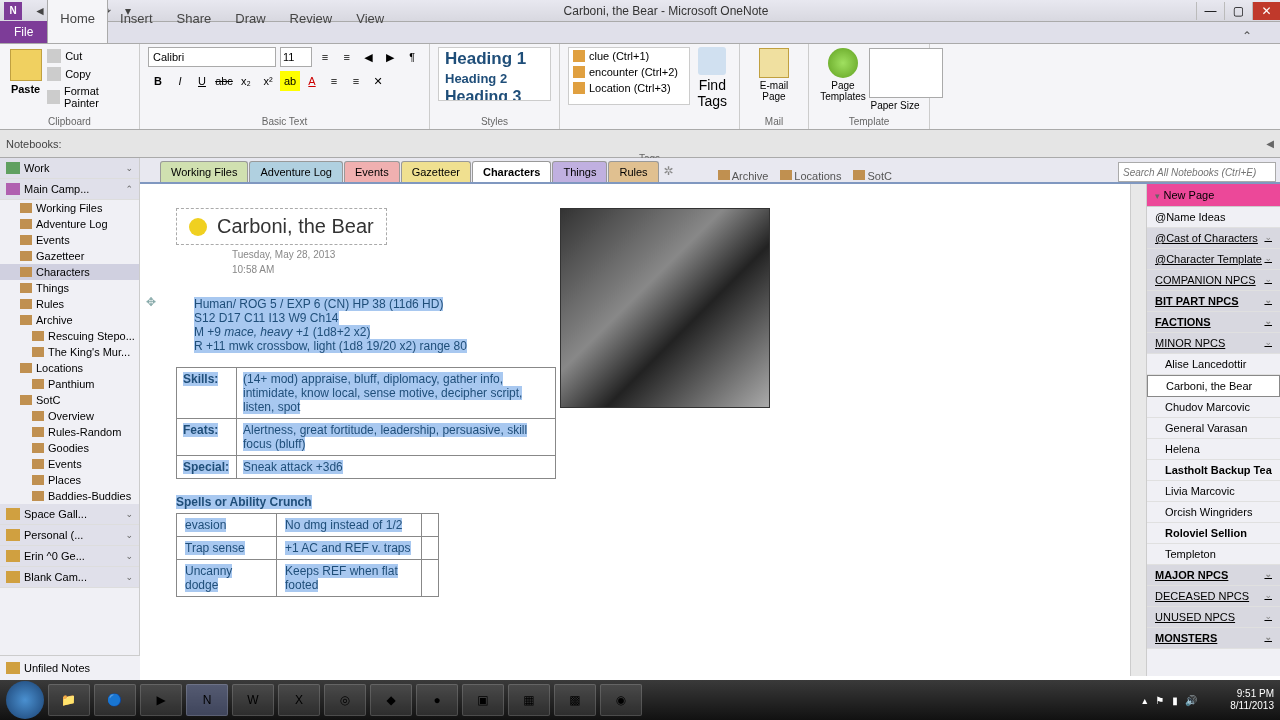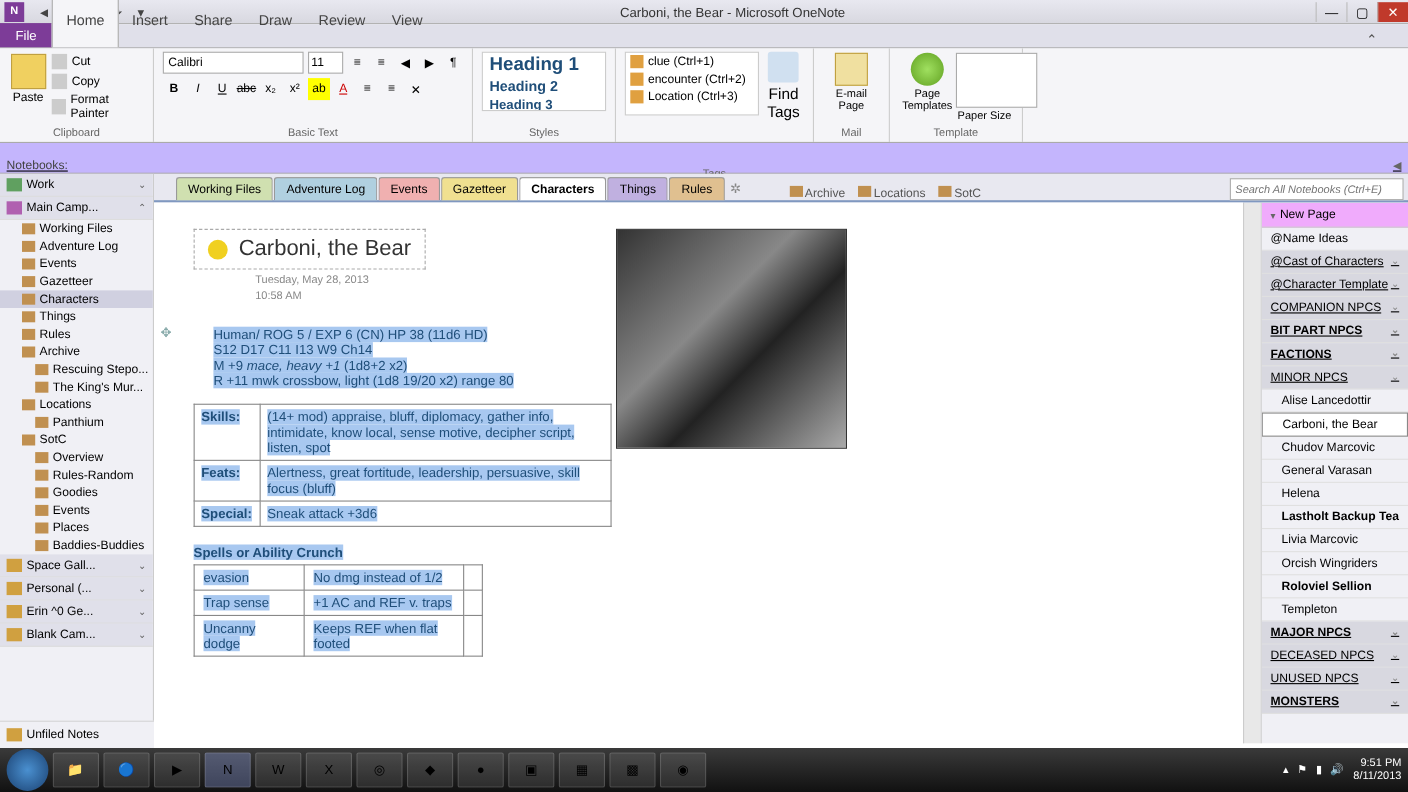--- a/index.html
+++ b/index.html
@@ -21,57 +21,57 @@
 .ribbon-tabs .tab { padding: 17px 12px; font-size: 13px; color: #444; cursor: pointer; }
 .ribbon-tabs .tab.active { background: #f5f5f8; border: 1px solid #aaa; border-bottom: none; }
 .ribbon-tabs .minimize { margin-left: auto; margin-right: 28px; color: #555; font-size: 12px; }
 
 
 .ribbon { height: 86px; background: #f5f5f8; border-bottom: 1px solid #aaa; display: flex; }
 .ribbon .group { border-right: 1px solid #ccc; padding: 3px 8px 0; display: flex; flex-direction: column; position: relative; }
 .ribbon .group-label { font-size: 10px; color: #666; text-align: center; padding-bottom: 2px; margin-top: auto; }
 .ribbon .clipboard { width: 140px; }
 .ribbon .clipboard-body { display: flex; gap: 4px; }
-.ribbon .paste-btn { width: 38px; text-align: center; font-size: 11px; }
+.ribbon .paste-btn { width: 38px; text-align: center; font-size: 11px; font-weight: bold; }
 .ribbon .paste-btn .ic { width: 32px; height: 32px; background: #f0d060; margin: 2px auto; border: 1px solid #c0a040; }
 .ribbon .clip-right div { display: flex; align-items: center; gap: 4px; font-size: 11px; padding: 2px 0; }
 .ribbon .clip-right .ic { width: 14px; height: 14px; background: #ccc; display: inline-block; }
 
 .ribbon .basictext { width: 290px; }
 .ribbon .bt-row1 { display: flex; gap: 4px; align-items: center; margin-bottom: 4px; }
 .ribbon .font-name { width: 128px; height: 20px; border: 1px solid #aaa; padding: 2px 4px; font-size: 11px; background: #fff; }
 .ribbon .font-size { width: 32px; height: 20px; border: 1px solid #aaa; padding: 2px; font-size: 11px; background: #fff; }
 .ribbon .btn-sm { width: 20px; height: 20px; border: 1px solid transparent; display: inline-flex; align-items: center; justify-content: center; font-size: 11px; cursor: pointer; }
 .ribbon .bt-row2 { display: flex; gap: 2px; align-items: center; }
 
 .ribbon .styles { width: 130px; }
 .ribbon .styles-list { height: 54px; border: 1px solid #ccc; background: #fff; overflow: hidden; position: relative; }
 .ribbon .styles-list div { padding: 1px 6px; color: #1f4e79; }
 .ribbon .styles-list .h1 { font-size: 17px; font-weight: bold; }
 .ribbon .styles-list .h2 { font-size: 13px; font-weight: bold; }
-.ribbon .styles-list .h3 { font-size: 12px; font-weight: bold; }
+.ribbon .styles-list .h3 { font-size: 16px; font-weight: bold; }
 
 .ribbon .tags { width: 180px; gap: 44px; }
 .ribbon .tags-body { display: flex; gap: 4px; }
 .ribbon .tags-list { height: 58px; border: 1px solid #ccc; background: #fff; width: 130px; font-size: 11px; }
 .ribbon .tags-list div { padding: 2px 4px; display: flex; align-items: center; gap: 4px; }
 .ribbon .tags-list .ic { width: 12px; height: 12px; background: #e0a040; display: inline-block; }
 .ribbon .findtags { width: 40px; text-align: center; font-size: 14px; }
 .ribbon .findtags .ic { width: 28px; height: 28px; background: #d0e0f0; margin: 0 auto 2px; border-radius: 3px; }
 
 .ribbon .mail, .ribbon .template { padding-top: 4px; }
 .ribbon .bigbtn { width: 52px; text-align: center; font-size: 10px; }
 .ribbon .bigbtn .ic { width: 30px; height: 30px; margin: 0 auto 2px; }
 .ribbon .mail .ic { background: #f0e0a0; border: 1px solid #c0a040; }
 .ribbon .template { display: flex; }
 .ribbon .template .ic.green { background: radial-gradient(#a0e060,#60a020); border-radius: 50%; }
 .ribbon .template .ic.page { background: #fff; border: 1px solid #aaa; }
 
 
-.nbbar { height: 28px; background: #c4b5fd; border-bottom: 1px solid #aaa; display: flex; align-items: flex-end; padding: 0 6px; text-decoration: underline; }
+.nbbar { height: 28px; background: #e5e5e5; border-bottom: 1px solid #aaa; display: flex; align-items: center; padding: 0 6px; }
 .nbbar .label { font-size: 11px; color: #444; }
 .nbbar .collapse { margin-left: auto; color: #666; font-size: 10px; }
 
 
 .main { display: flex; height: 518px; }
 
 
 .sidebar { width: 140px; background: #f0f0f5; border-right: 1px solid #ccc; overflow: hidden; font-size: 11px; }
 .sidebar .nbitem { padding: 4px 6px; display: flex; align-items: center; gap: 4px; border-bottom: 1px solid #ddd; background: #e0e0ea; }
 .sidebar .nbitem .ic { width: 14px; height: 12px; background: #d0a040; display: inline-block; }
@@ -128,36 +128,36 @@
 .spells-table { border-collapse: collapse; margin-top: 4px; font-size: 12px; color: #1f4e79; }
 .spells-table td { border: 1px solid #888; padding: 4px 8px; }
 .spells-table td:first-child { width: 100px; }
 .spells-table td:nth-child(2) { width: 145px; }
 .spells-table .hl { background: #a8c8f0; }
 
 .char-image { position: absolute; left: 420px; top: 24px; width: 210px; height: 200px; background: linear-gradient(135deg,#333 0%,#888 40%,#222 60%,#aaa 100%); border: 1px solid #333; }
 
 
 .pagelist { width: 134px; background: #f0f0f5; border-left: 1px solid #ccc; font-size: 11px; overflow: auto; }
-.pagelist .newpage { padding: 5px 8px; border-bottom: 1px solid #ccc; display: flex; align-items: flex-end; gap: 4px; background: #f0abfc; }
+.pagelist .newpage { padding: 5px 8px; border-bottom: 1px solid #ccc; display: flex; align-items: flex-end; gap: 4px; background: #ec4899; }
 .pagelist .newpage::before { content: "▾"; font-size: 9px; color: #666; }
 .pagelist .item { padding: 4px 8px; border-bottom: 1px solid #e0e0e0; white-space: nowrap; overflow: hidden; }
 .pagelist .item.hdr { background: #d8d8e0; font-weight: normal; display: flex; text-decoration: underline; }
 .pagelist .item.hdr::after { content: "⌄"; margin-left: auto; color: #888; font-size: 9px; }
 .pagelist .item.sub { padding-left: 18px; }
 .pagelist .item.active { background: #fff; border: 1px solid #888; }
 .pagelist .item.bold { font-weight: bold; }
 
 
 .taskbar { position: fixed; bottom: 0; left: 0; width: 1280px; height: 40px; background: linear-gradient(#3a3a3a,#111); display: flex; align-items: center; padding: 0 6px; gap: 4px; }
 .taskbar .start { width: 38px; height: 38px; background: radial-gradient(circle at 50% 50%, #4a90d0, #1a4070); border-radius: 50%; }
 .taskbar .tbtn { width: 42px; height: 32px; background: rgba(255,255,255,0.1); border: 1px solid rgba(255,255,255,0.15); border-radius: 2px; display: flex; align-items: center; justify-content: center; }
 .taskbar .tbtn.active { background: rgba(160,180,255,0.3); }
 .taskbar .tray { margin-left: auto; display: flex; align-items: center; gap: 8px; color: #fff; font-size: 10px; }
-.taskbar .tray .clock { text-align: right; line-height: 1.2; }
+.taskbar .tray .clock { text-align: right; line-height: 1.2; margin-left: 24px; }
 </style>
 </head>
 <body>
 
 <div class="titlebar">
   <div class="icon">N</div>
   <div class="qat">
     <span>◄</span>
     <span>↶</span>
     <span>▤</span>

